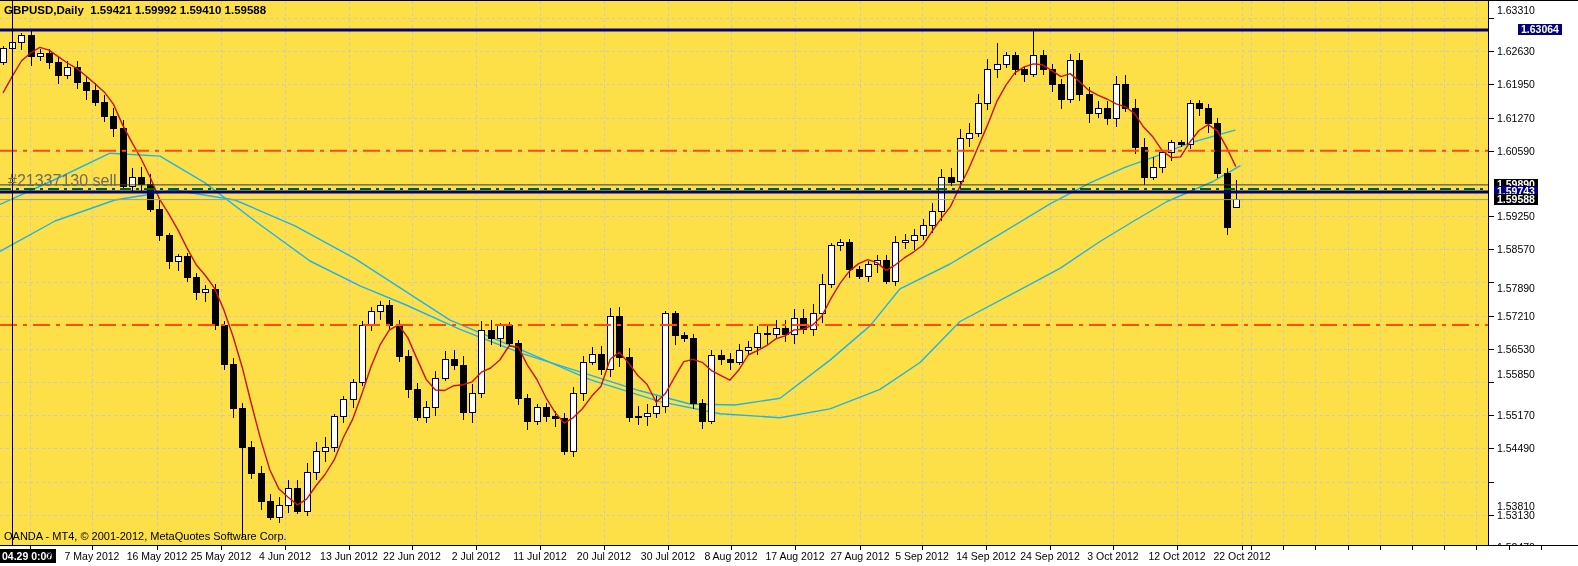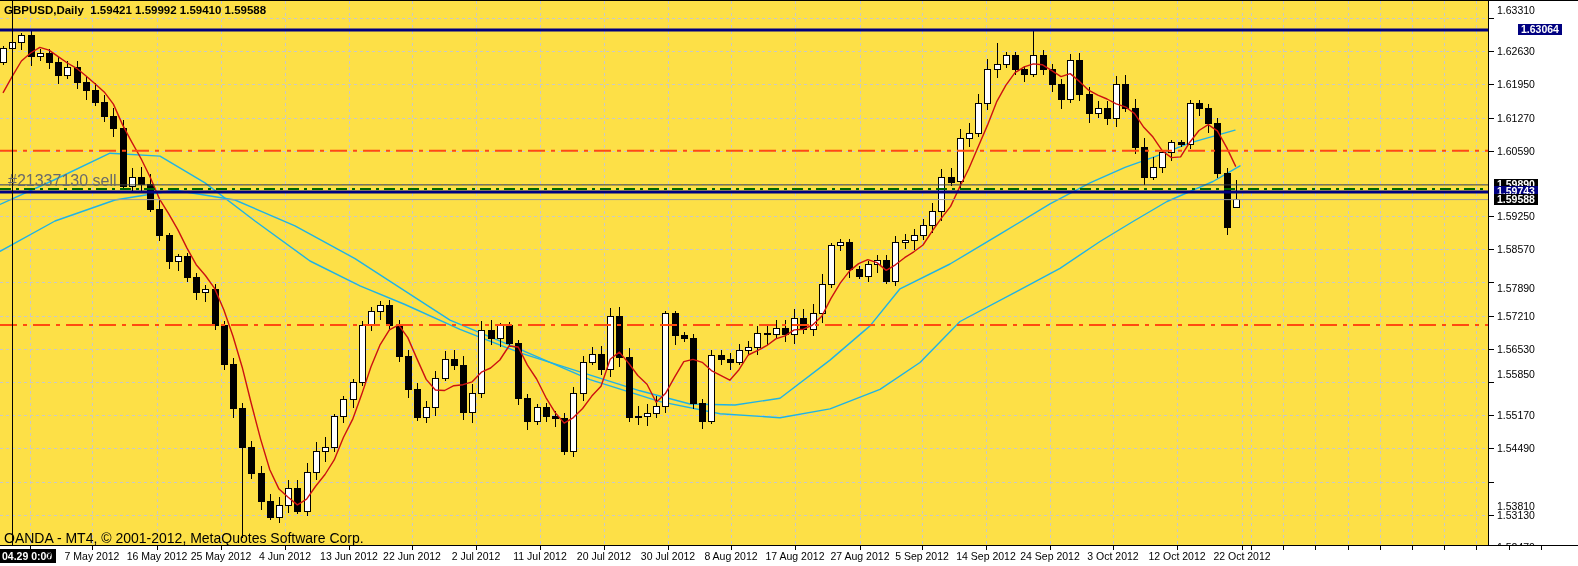--- a/index.html
+++ b/index.html
@@ -8,21 +8,21 @@
     font-family:"Liberation Sans","DejaVu Sans",sans-serif;
     overflow:hidden;border-top:1px solid #000;
   }
   .plot{position:absolute;left:0;top:0;width:1489px;height:544px;}
   .plot svg{position:absolute;left:0;top:0;}
   .chart-title{
     position:absolute;left:4px;top:3px;font-size:11.5px;font-weight:bold;color:#000;
     white-space:pre;z-index:30;
   }
   .copyright{
-    position:absolute;left:4px;top:529px;font-size:14px;color:#000;z-index:30;white-space:pre;
+    position:absolute;left:4px;top:529px;font-size:11px;color:#000;z-index:30;white-space:pre;
   }
   .order-label{
     position:absolute;font-size:16px;color:#6a6a6a;z-index:25;white-space:pre;
   }
   .price-axis{position:absolute;left:1489px;top:0;width:89px;height:544px;background:#fff;}
   .pa-label{
     position:absolute;left:8px;font-size:10.5px;color:#000;white-space:pre;line-height:11px;
   }
   .pa-tick{position:absolute;left:0;width:5px;height:1px;background:#000;}
   .pa-hl{

